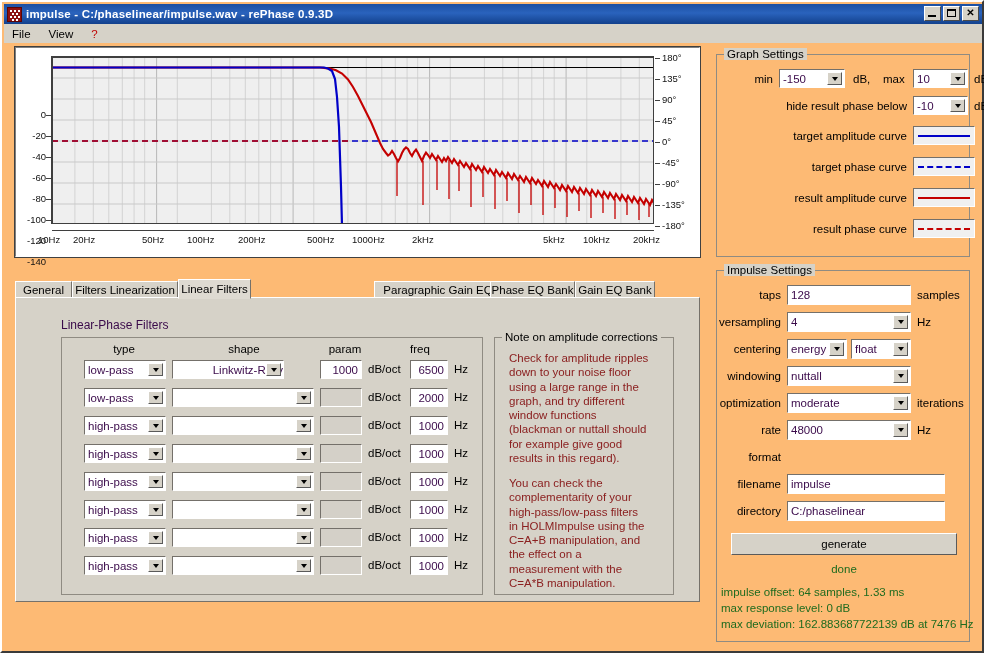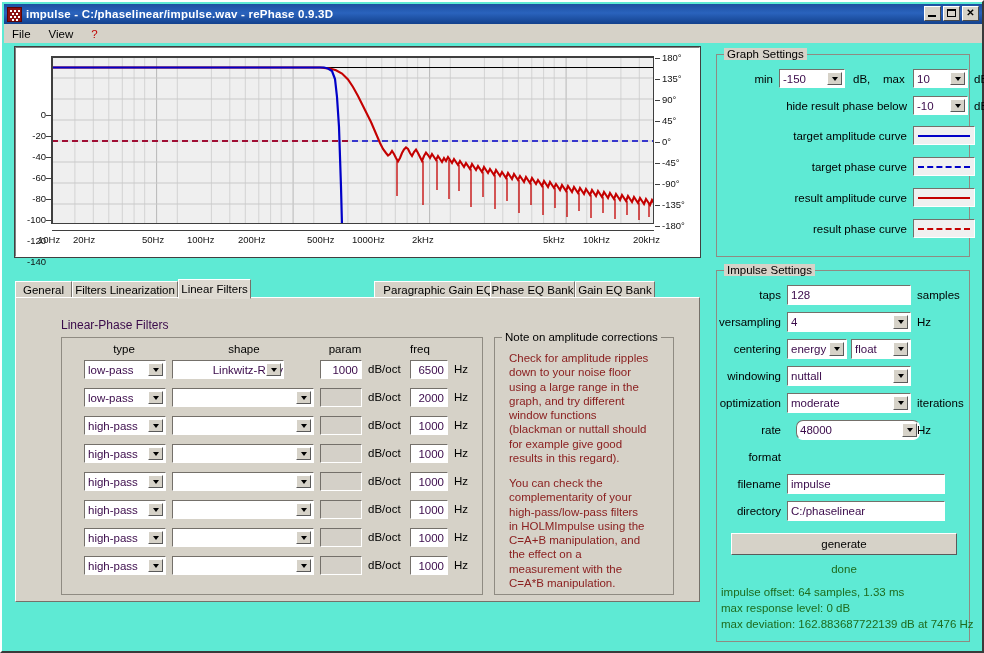--- a/index.html
+++ b/index.html
@@ -6,21 +6,21 @@
   html, body { margin:0; padding:0; }
   body {
     width:984px; height:653px;
     font-family:"Liberation Sans", sans-serif;
     font-size:11px;
     background:#d6d2c8;
     overflow:hidden;
   }
   .win {
     position:absolute; left:0; top:0; width:984px; height:653px;
-    background:#5eead4;
+    background:#fdba74;
     border-left:2px solid #ffffff;
     border-top:2px solid #ffffff;
     border-right:2px solid #3a3a3a;
     border-bottom:2px solid #3a3a3a;
   }
   
   .titlebar {
     position:absolute; left:2px; top:2px; width:978px; height:20px;
     background:linear-gradient(to bottom,#1c4fa1 0%,#2a63bd 45%,#13418d 100%);
     display:flex; align-items:center;
@@ -420,21 +420,21 @@
     </div>
 
     <span class="lbl r" style="left:0px; top:126px; width:64px;">optimization</span>
     <div class="combo" style="left:70px; top:122px; width:124px; height:20px;">
       <span>moderate</span>
       <span class="arrow"></span>
     </div>
     <span class="lbl" style="left:200px; top:126px;">iterations</span>
 
     <span class="lbl r" style="left:0px; top:153px; width:64px;">rate</span>
-    <div class="combo" style="left:79px; top:149px; width:124px; height:20px;border-radius:7px;">
+    <div class="combo" style="left:70px; top:149px; width:124px; height:20px;">
       <span>48000</span>
       <span class="arrow"></span>
     </div>
     <span class="lbl" style="left:200px; top:153px;">Hz</span>
 
     <span class="lbl r" style="left:0px; top:180px; width:64px;">format</span>
 
     <span class="lbl r" style="left:0px; top:207px; width:64px;">filename</span>
     <div class="txt" style="left:70px; top:203px; width:158px; height:20px;">
       <span>impulse</span>

